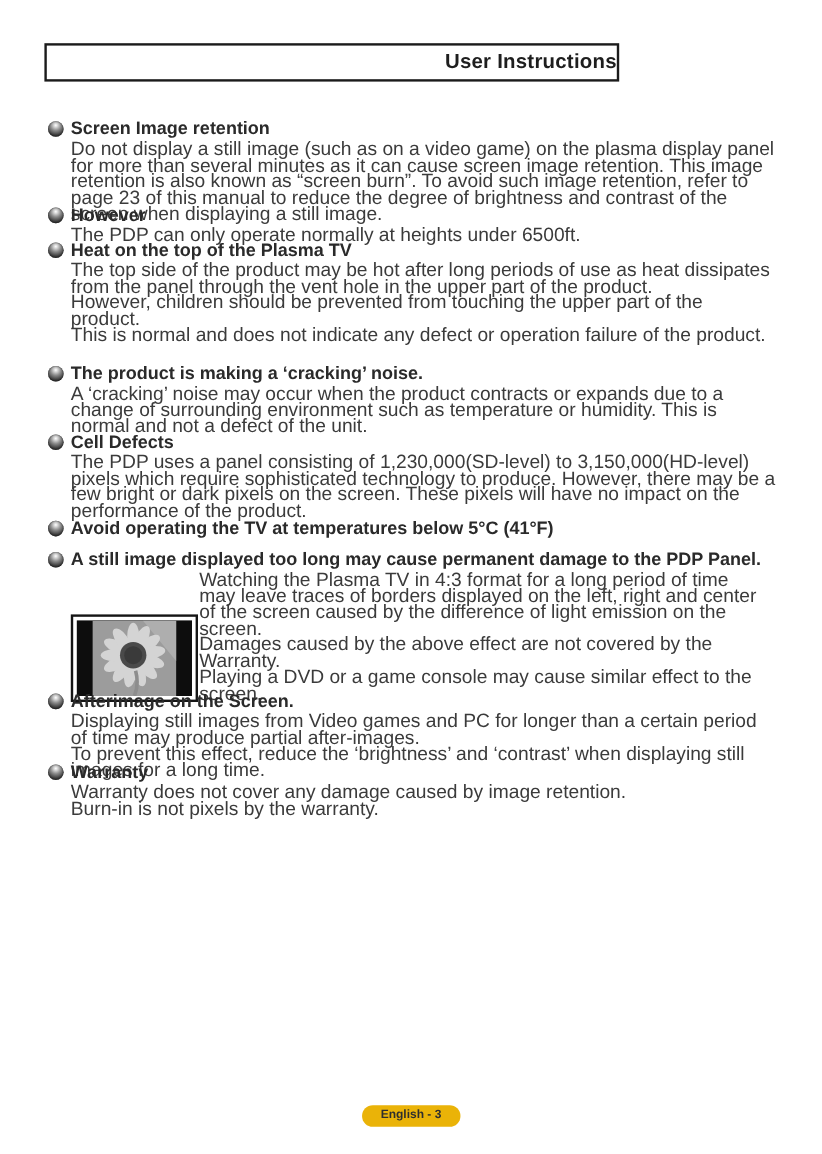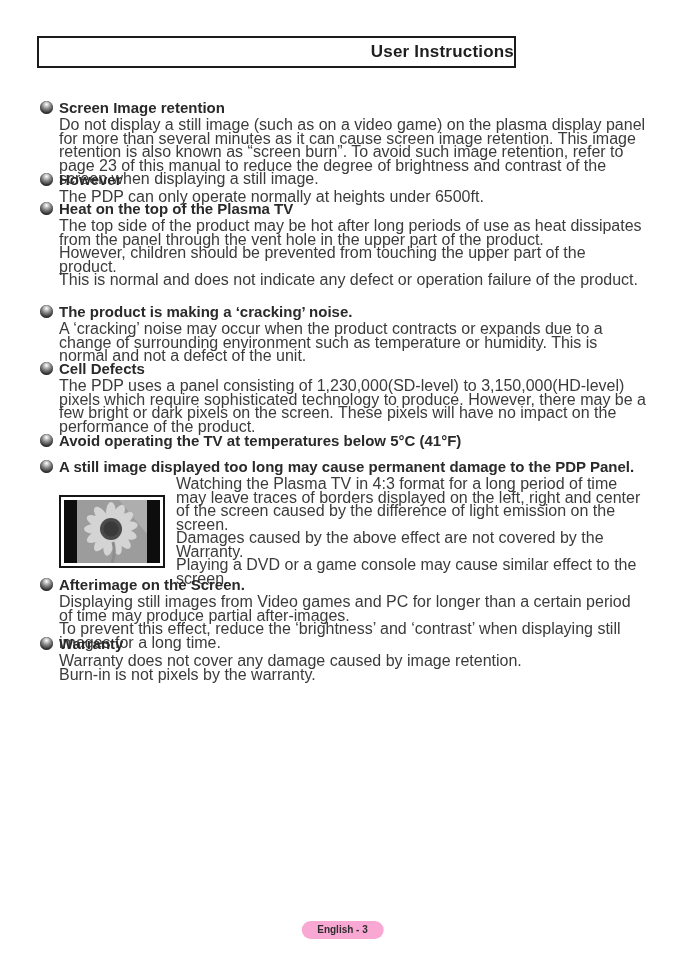--- a/index.html
+++ b/index.html
@@ -74,22 +74,22 @@
   .para {
     font-size: 16px;
     color: #3b3b3b;
     line-height: 13.5px;
     max-width: 588px;
   }
 
   
   .media-row {
     display: flex;
-    align-items: center;
-    gap: 11px;
+    align-items: flex-end;
+    gap: 1px;
     margin-top: 0;
   }
   .tv-frame {
     flex: 0 0 auto;
     width: 106px;
     height: 73px;
     border: 2px solid #151515;
     background: #ffffff;
     padding: 3px;
   }
@@ -103,21 +103,21 @@
     overflow: hidden;
   }
   .media-text .para { max-width: 472px; }
 
   
   .footer-pill {
     position: absolute;
     top: 921px;
     left: 50%;
     transform: translateX(-50%);
-    background: #f9a8d4;
+    background: #eab308;
     border-radius: 10px;
     padding: 3px 16px 4px 16px;
     font-size: 10px;
     font-weight: bold;
     color: #2e2e2e;
     white-space: nowrap;
   }
 </style>
 </head>
 <body>

